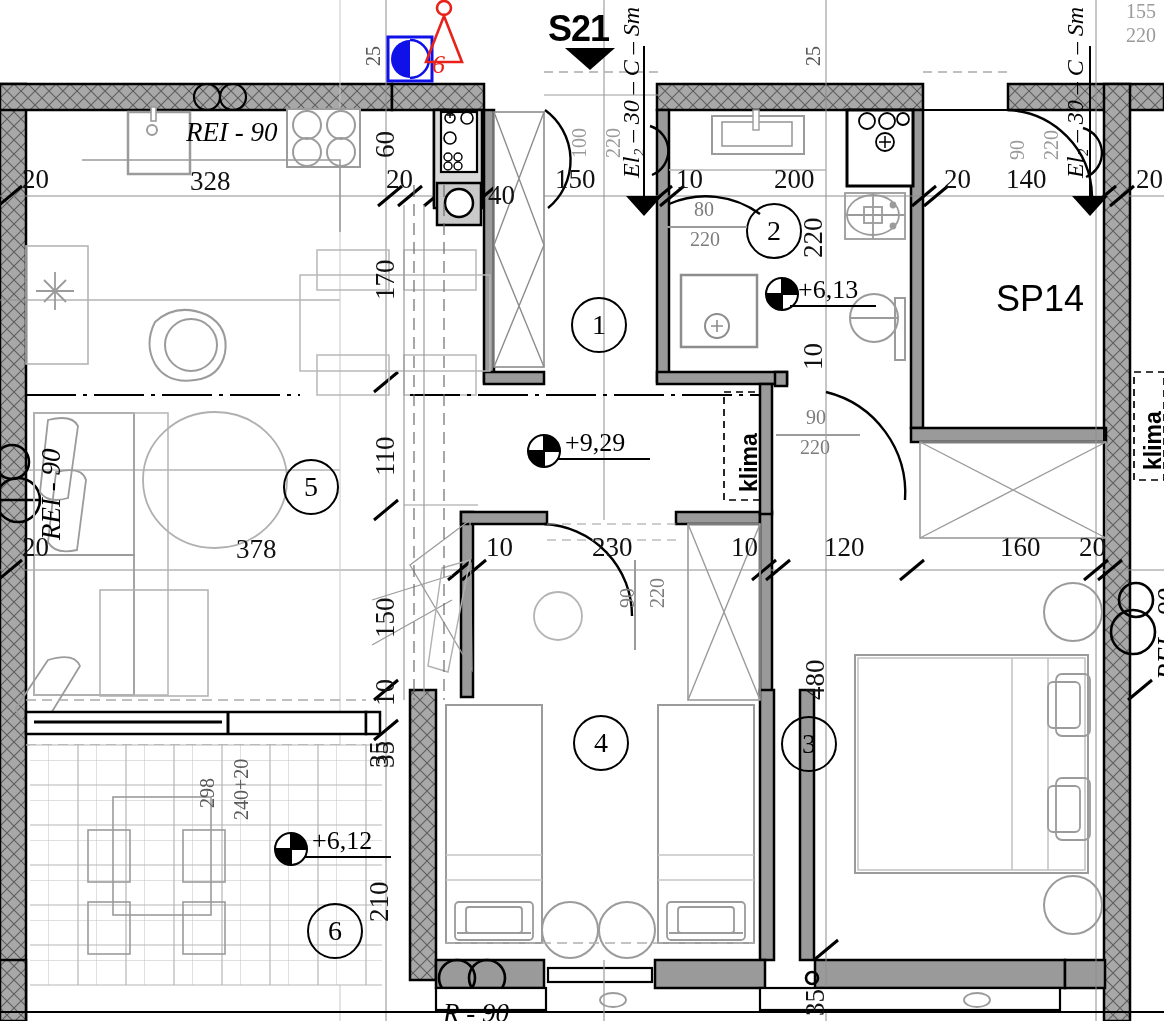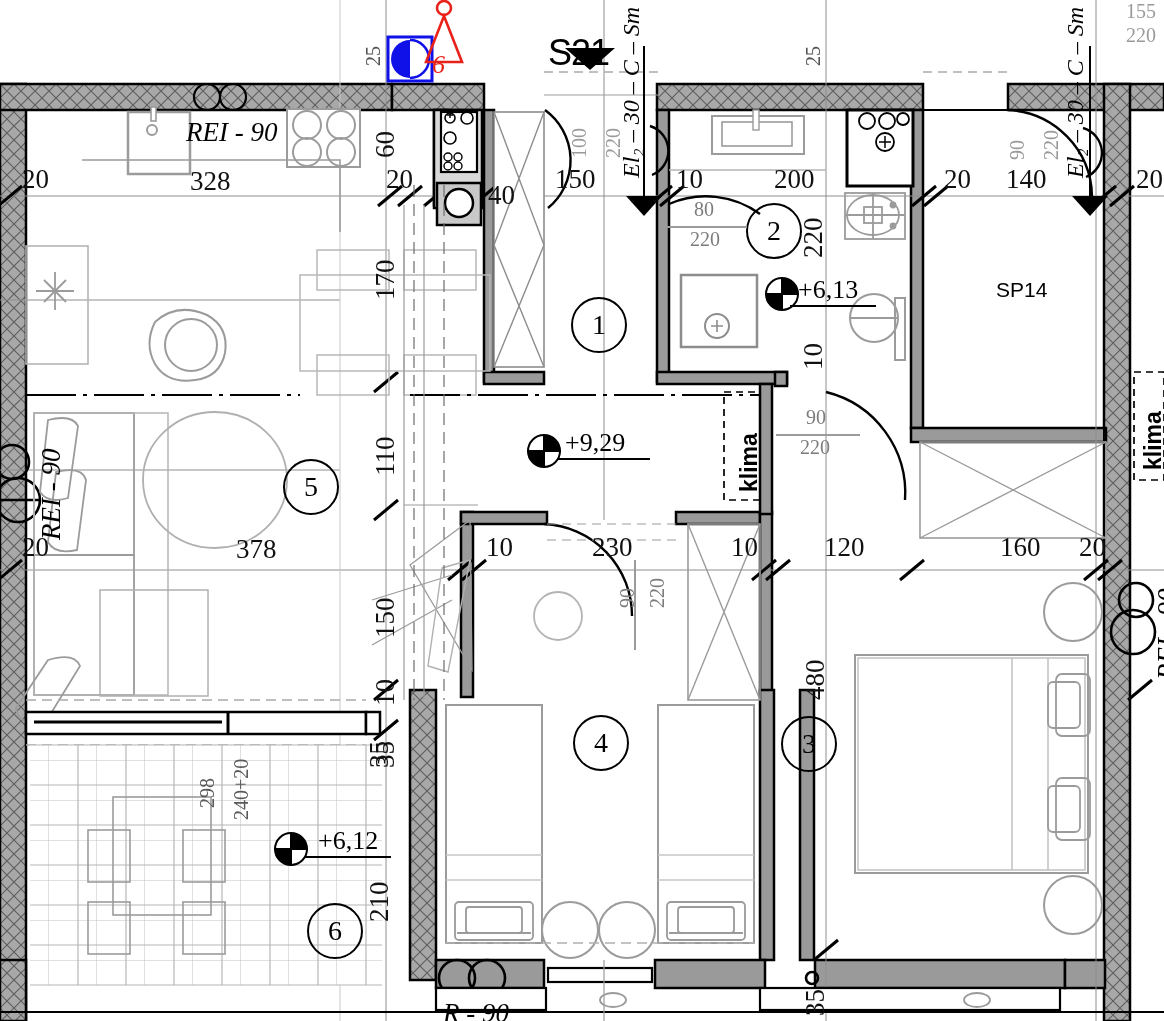--- a/index.html
+++ b/index.html
@@ -8,22 +8,22 @@
   #plan svg{position:absolute;left:0;top:0;}
   .lbl{position:absolute;font-family:"Liberation Serif",serif;color:#000;white-space:nowrap;}
   .dim{font-family:"Liberation Serif",serif;font-size:27px;color:#111;}
   .dimsm{font-family:"Liberation Serif",serif;font-size:20px;color:#555;}
   .dimsmd{font-family:"Liberation Serif",serif;font-size:20px;color:#333;}
   .rot90{transform:rotate(-90deg);transform-origin:left top;}
   .ital{font-style:italic;}
   .roomnum{position:absolute;width:52px;height:52px;border:2.5px solid #000;border-radius:50%;
            display:flex;align-items:center;justify-content:center;
            font-family:"Liberation Serif",serif;font-size:28px;color:#000;background:transparent;}
-  .big{font-family:"Liberation Sans",sans-serif;font-size:36px;font-weight:normal;letter-spacing:-1px;margin-top:24px;}
-  .sp14{font-family:"Liberation Sans",serif;font-size:21px;color:#000;}
+  .big{font-family:"Liberation Sans",sans-serif;font-size:36px;font-weight:bold;letter-spacing:-1px;}
+  .sp14{font-family:"Liberation Sans",serif;font-size:36px;color:#000;}
   .lvl{font-family:"Liberation Serif",serif;font-size:26px;color:#000;}
   .red{color:#e8221a;}
   .elspec{font-family:"Liberation Serif",serif;font-size:24px;font-style:italic;color:#000;}
   .klima{font-family:"Liberation Sans",sans-serif;font-size:23px;font-weight:bold;color:#000;}
 </style>
 </head>
 <body>
 
 <div id="plan">
 
@@ -432,21 +432,21 @@
 <div style="position:absolute;left:558px;top:458px;width:92px;height:2px;background:#000;"></div>
 
 <div style="position:absolute;left:274px;top:832px;width:34px;height:34px;">
   <svg width="34" height="34">
         <circle cx="17" cy="17" r="16" fill="#fff" stroke="#000" stroke-width="2"></circle>
   <path d="M17,1 A16,16 0 0 1 33,17 L17,17 Z" fill="#000"></path>
   <path d="M17,17 L1,17 A16,16 0 0 0 17,33 Z" fill="#000"></path>
   <path d="M17,-3 V37 M-3,17 H37" stroke="#000" stroke-width="2"></path>
       </svg>
 </div>
-<div class="lbl lvl" style="left:312px;top:826px;margin-left:6px;">+6,12</div>
+<div class="lbl lvl" style="left:312px;top:826px;">+6,12</div>
 <div style="position:absolute;left:305px;top:856px;width:86px;height:2px;background:#000;"></div>
 
 <div class="roomnum" style="left:571px;top:297px;">1</div>
 <div class="roomnum" style="left:746px;top:203px;">2</div>
 <div class="roomnum" style="left:781px;top:716px;">3</div>
 <div class="roomnum" style="left:573px;top:715px;">4</div>
 <div class="roomnum" style="left:283px;top:459px;">5</div>
 <div class="roomnum" style="left:307px;top:903px;">6</div>
 
 <div class="lbl dim" style="left:22px;top:164px;">20</div>

